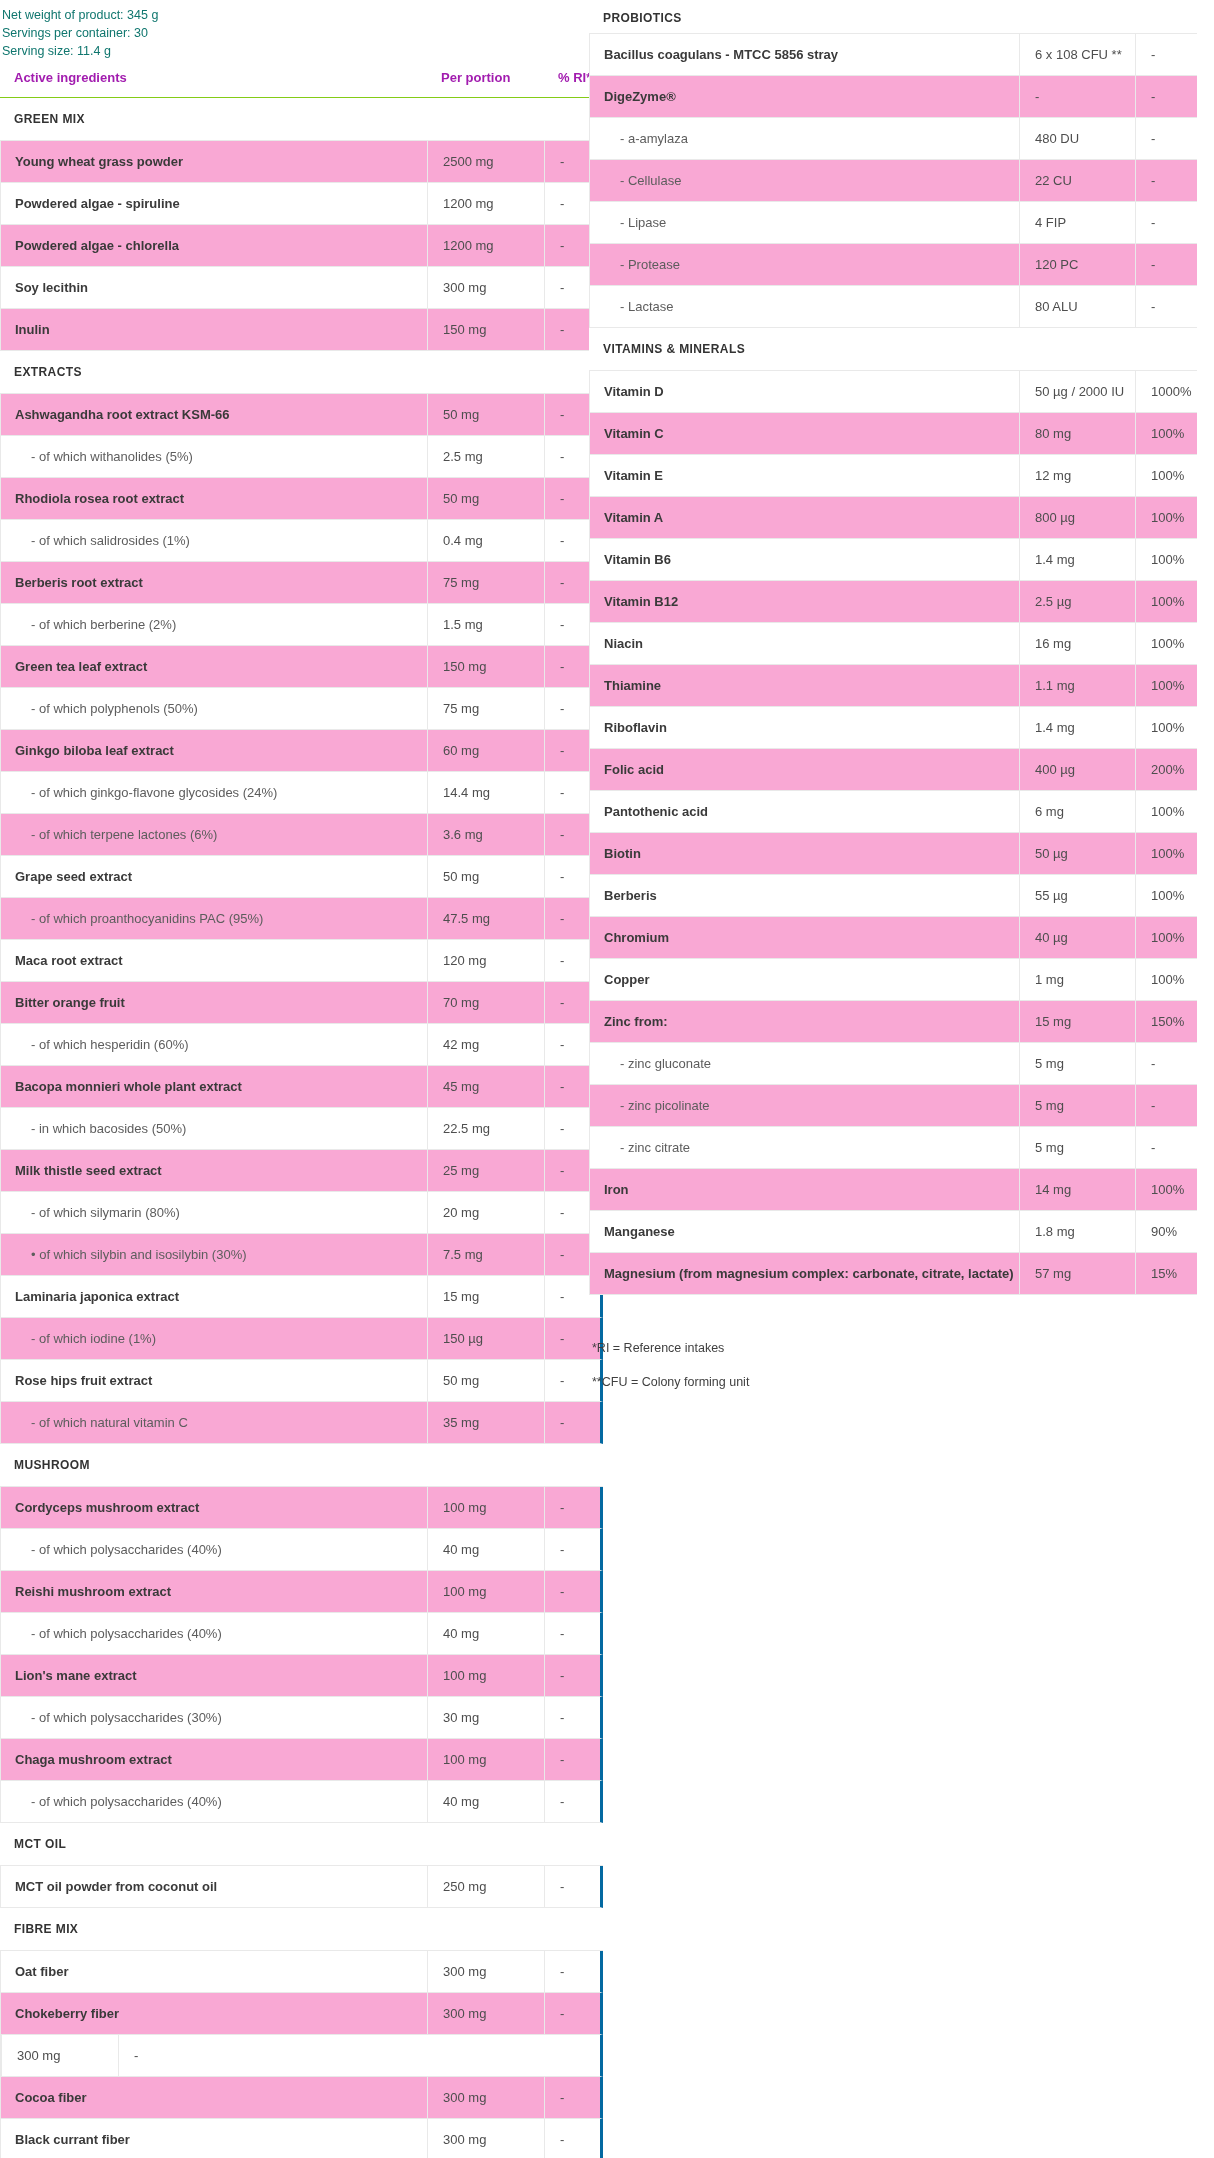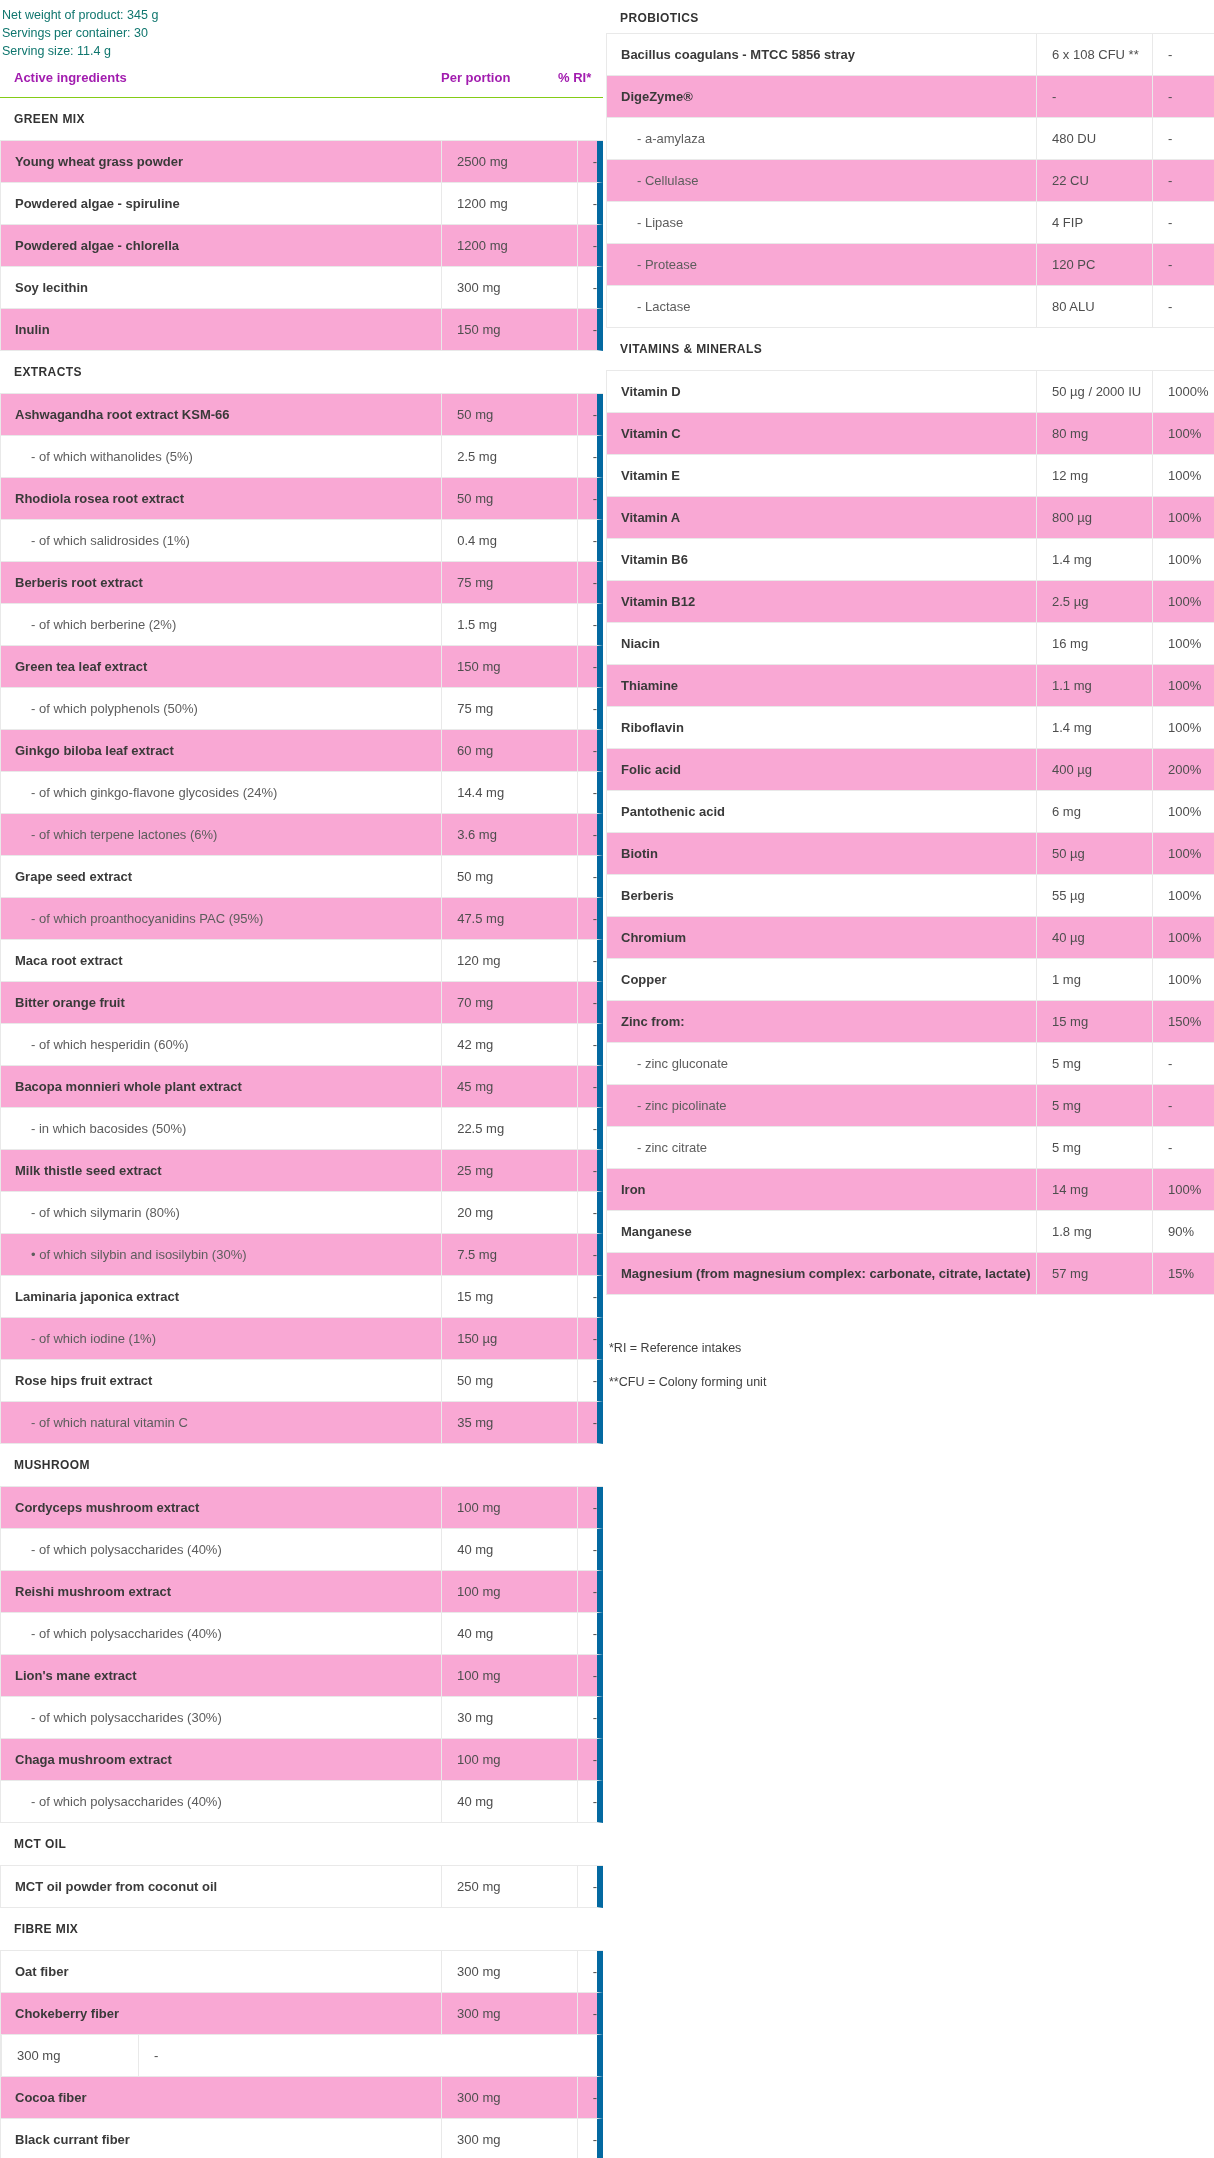--- a/index.html
+++ b/index.html
@@ -4,40 +4,40 @@
 <style>
   html,body{margin:0;padding:0;}
   body{
     width:1214px;height:2158px;overflow:hidden;position:relative;
     background:#ffffff;color:#3a3a3a;
     font-family:"Liberation Sans","DejaVu Sans",sans-serif;
     font-size:13px;-webkit-font-smoothing:antialiased;
   }
   .col{position:absolute;top:0;}
   .col-left{left:0;width:603px;}
-  .col-right{left:606px;width:608px;}
+  .col-right{left:589px;width:608px;}
 
   .meta{padding:6px 0 0 2px;height:51px;}
   .meta div{font-size:12.5px;line-height:18px;color:#0f766e;}
 
   .thead{display:flex;height:40px;align-items:center;border-bottom:1px solid #84cc16;
          font-weight:700;font-size:13px;color:#a21caf;}
   .thead .h-name{width:426px;padding-left:14px;box-sizing:border-box;}
   .thead .h-val{width:117px;padding-left:15px;box-sizing:border-box;}
   .thead .h-ri{flex:1;padding-left:15px;box-sizing:border-box;}
 
   .section-title{height:42px;display:flex;align-items:center;padding-left:14px;
                  font-size:12px;font-weight:700;letter-spacing:.4px;color:#333;
                  text-transform:uppercase;background:#fff;box-sizing:border-box;}
   .col-right .t-sec:first-child .section-title{height:33px;align-items:flex-end;padding-bottom:8px;}
 
   .rows{border-top:1px solid #e9e9e9;}
   .row{display:flex;height:42px;box-sizing:border-box;background:#fff;
        border-bottom:1px solid #e9e9e9;border-left:1px solid #e9e9e9;font-size:13px;}
-  .t-left .row{border-right:6px solid #0369a1;gap:20px;}
+  .t-left .row{border-right:3px solid #0369a1;}
   .row.shade{background:#f9a8d4;}
 
   .c-name{display:flex;align-items:center;padding-left:14px;box-sizing:border-box;
           font-weight:700;color:#3a3a3a;overflow:hidden;}
   .c-name.sub{font-weight:400;color:#5d5d5d;padding-left:30px;}
   .c-val,.c-ri{display:flex;align-items:center;padding-left:15px;box-sizing:border-box;
                border-left:1px solid #e9e9e9;font-weight:400;color:#4e4e4e;}
   .t-left .c-name{width:426px;}
   .t-left .c-val{width:117px;}
   .t-left .c-ri{flex:1;}

